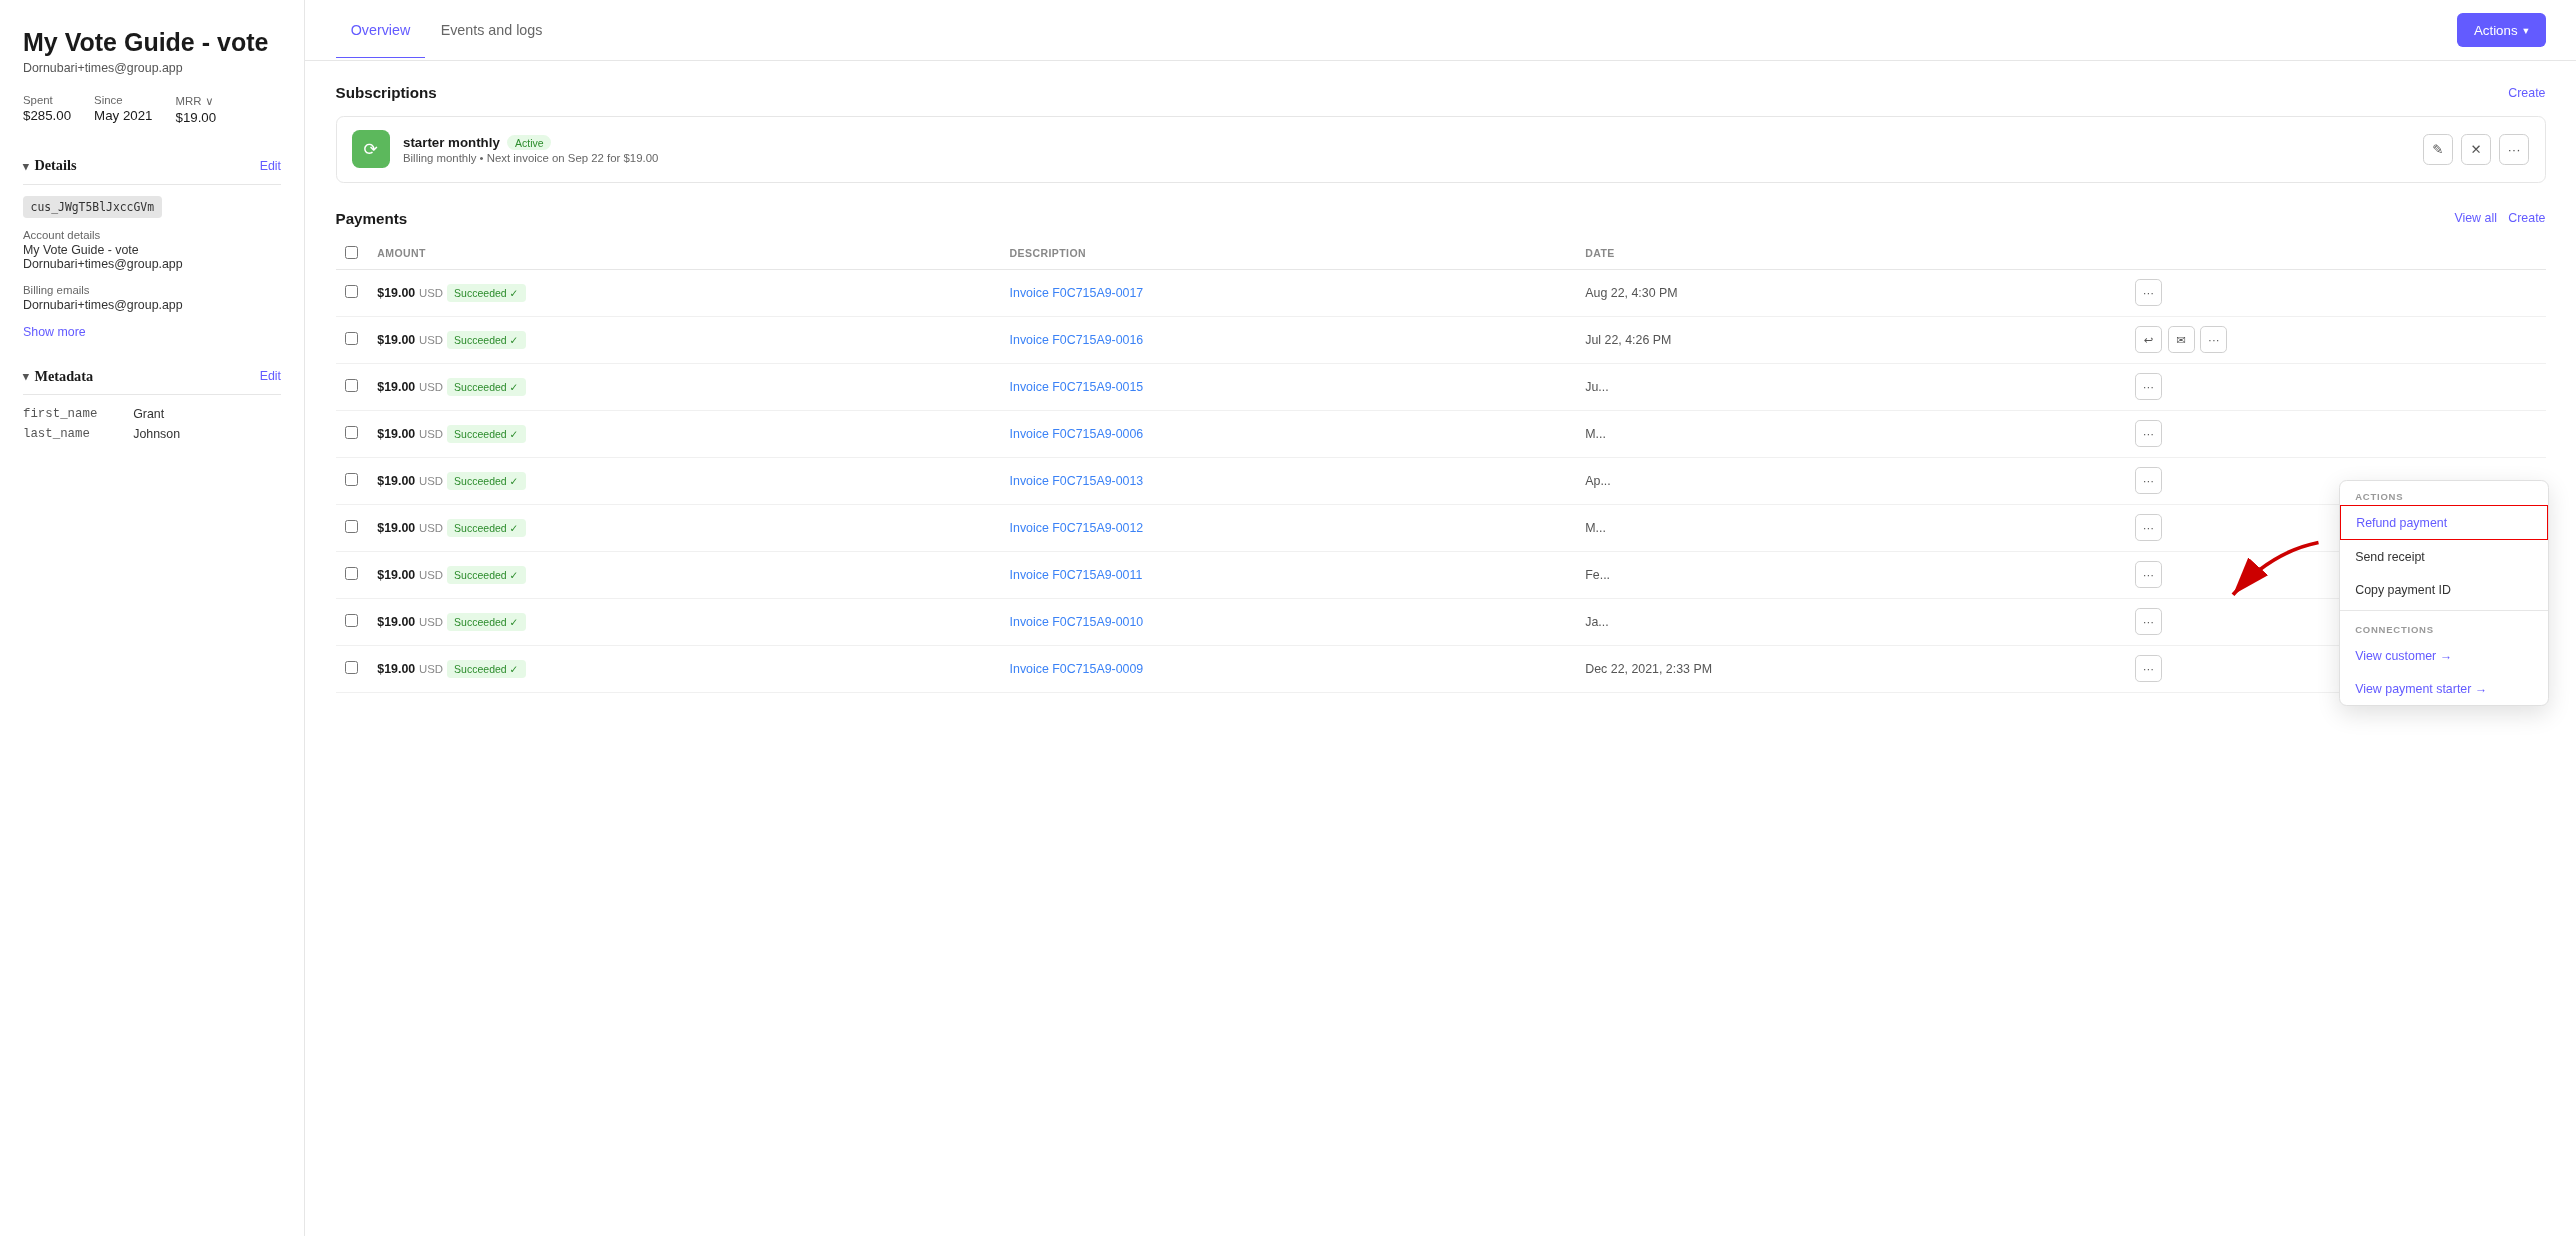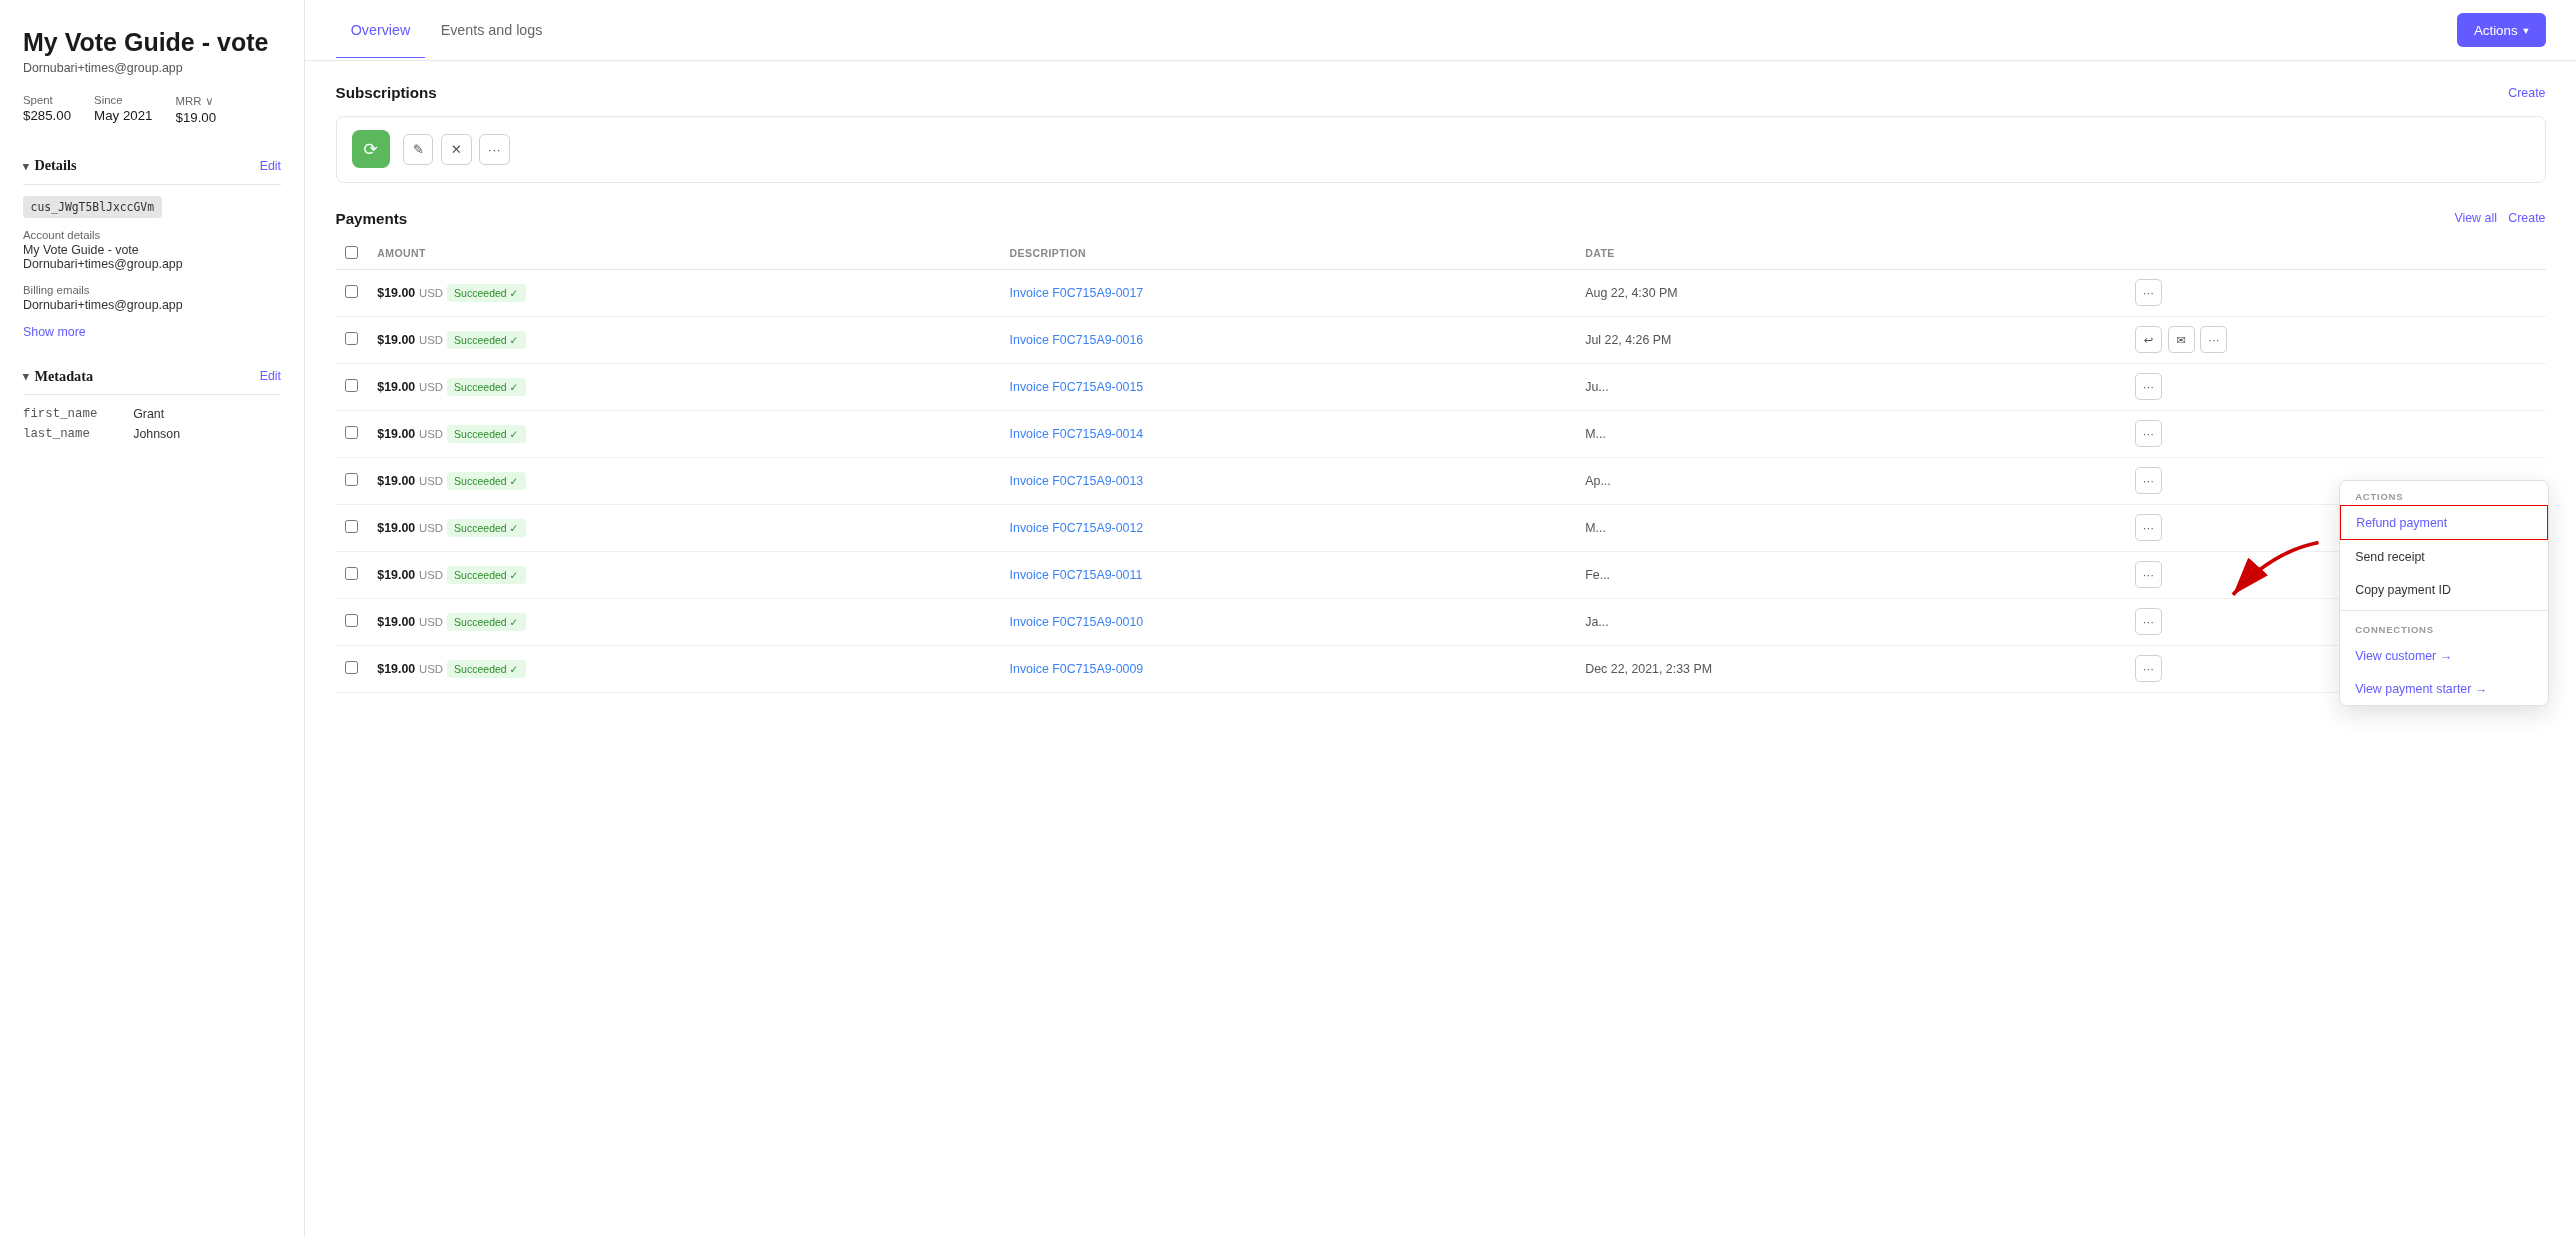--- a/index.html
+++ b/index.html
@@ -158,20 +158,27 @@
 
   <div class="content">
 
     <div class="content-section">
       <div class="content-section-header">
         <span class="content-section-title">Subscriptions</span>
         <a class="create-link">Create</a>
       </div>
       <div class="sub-card">
         <div class="sub-icon">⟳</div>
+        <div class="sub-info">
+          <div class="sub-name">
+            <span>starter monthly</span>
+            <span class="badge-active">Active</span>
+          </div>
+          <div class="sub-desc">Billing monthly • Next invoice on Sep 22 for $19.00</div>
+        </div>
         <div class="sub-actions">
           <button class="icon-btn">✎</button>
           <button class="icon-btn">✕</button>
           <button class="icon-btn">···</button>
         </div>
       </div>
     </div>
 
     <div class="content-section">
       <div class="payments-header">
@@ -223,21 +230,21 @@
               <td class="desc-cell">Invoice F0C715A9-0015</td>
               <td class="date-cell">Ju...</td>
               <td>
                 <button class="small-icon-btn">···</button>
               </td>
             </tr>
             <tr>
               <td class="checkbox-cell"><input type="checkbox" style=""></td>
               <td class="amount-cell"><strong>$19.00</strong><span class="currency-label">USD</span>
       <span class="status-badge">Succeeded</span></td>
-              <td class="desc-cell">Invoice F0C715A9-0014</td>
+              <td class="desc-cell">Invoice F0C715A9-0006</td>
               <td class="date-cell">M...</td>
               <td>
                 <button class="small-icon-btn">···</button>
               </td>
             </tr>
             <tr>
               <td class="checkbox-cell"><input type="checkbox" style=""></td>
               <td class="amount-cell"><strong>$19.00</strong><span class="currency-label">USD</span>
       <span class="status-badge">Succeeded</span></td>
               <td class="desc-cell">Invoice F0C715A9-0013</td>

